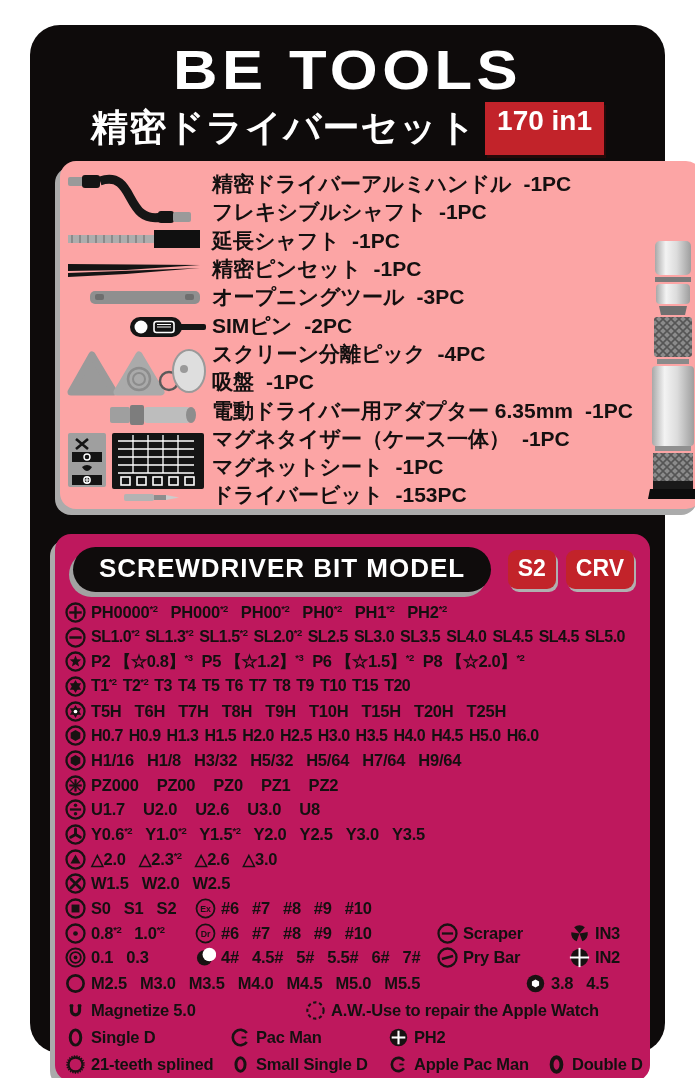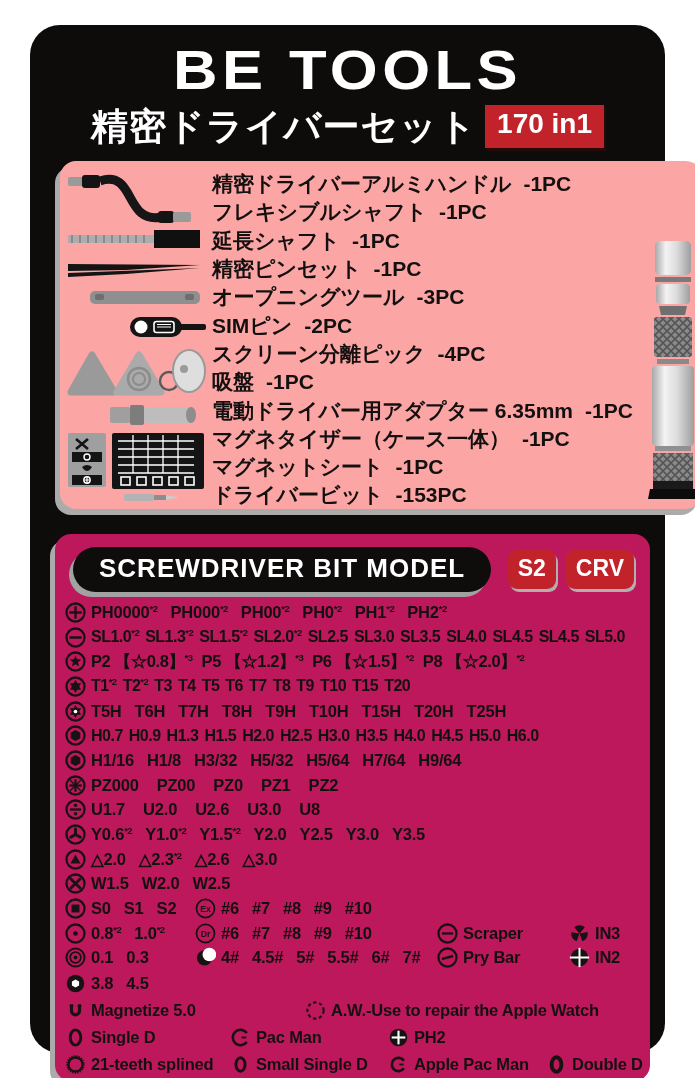--- a/index.html
+++ b/index.html
@@ -9,21 +9,21 @@
     -webkit-font-smoothing:antialiased;overflow:hidden;
   }
   .card{position:absolute;left:30px;top:25px;width:635px;height:1028px;
     background:#0e0b0b;border-radius:30px;}
   
   .brand{margin-top:16px;text-align:center;color:#fff;font-size:56px;font-weight:bold;
     letter-spacing:4px;transform:scaleX(1.1);line-height:1.05;}
   .subrow{display:flex;justify-content:center;align-items:center;gap:8px;margin-top:2px;color:#fff;}
   .subtitle{font-size:37px;font-weight:bold;letter-spacing:1px;}
   .badge-170{background:#c2232a;color:#fff;font-size:28px;font-weight:bold;
-    padding:3px 12px 8px;box-shadow:2px 3px 0 rgba(60,10,10,.55);}
+    padding:3px 12px 18px;box-shadow:2px 3px 0 rgba(60,10,10,.55);}
   
   .panel1{position:absolute;left:30px;top:136px;width:642px;height:348px;background:#fca5a5;
     border-radius:16px;box-shadow:-5px 6px 0 #ababab;}
   .panel2{position:absolute;left:25px;top:480px;width:595px;height:547px;background:#be185d;
     border-radius:16px;box-shadow:-5px 6px 0 #ababab;margin-top:29px;}
   
   #parts-list{position:absolute;left:152px;top:9px;right:64px;}
   .part-row{height:28.3px;display:flex;align-items:center;font-size:21px;font-weight:bold;
     white-space:nowrap;letter-spacing:0;}
   .part-qty{margin-left:12px;}
@@ -571,20 +571,34 @@
                 <line x1="1" y1="12" x2="23" y2="12" stroke="#fff" stroke-width="2.3"></line>
               </svg>
             </span>
             <span class="bit-item">IN2</span>
           </span>
         </div>
         <div class="bit-row">
           <span class="bit-group">
             <span class="bit-icon">
               <svg viewBox="0 0 24 24" width="21" height="21">
+                <circle cx="12" cy="12" r="9.3" fill="none" stroke="#181212" stroke-width="3"></circle>
+              </svg>
+            </span>
+            <span class="bit-item">M2.5</span>
+            <span class="bit-item">M3.0</span>
+            <span class="bit-item">M3.5</span>
+            <span class="bit-item">M4.0</span>
+            <span class="bit-item">M4.5</span>
+            <span class="bit-item">M5.0</span>
+            <span class="bit-item">M5.5</span>
+          </span>
+          <span class="bit-group">
+            <span class="bit-icon">
+              <svg viewBox="0 0 24 24" width="21" height="21">
                 <circle cx="12" cy="12" r="10" fill="#181212"></circle>
                 <polygon points="12,7.3 16.1,9.65 16.1,14.35 12,16.7 7.9,14.35 7.9,9.65" fill="#fff"></polygon>
               </svg>
             </span>
             <span class="bit-item">3.8</span>
             <span class="bit-item">4.5</span>
           </span>
         </div>
         <div class="bit-row">
           <span class="bit-group">

